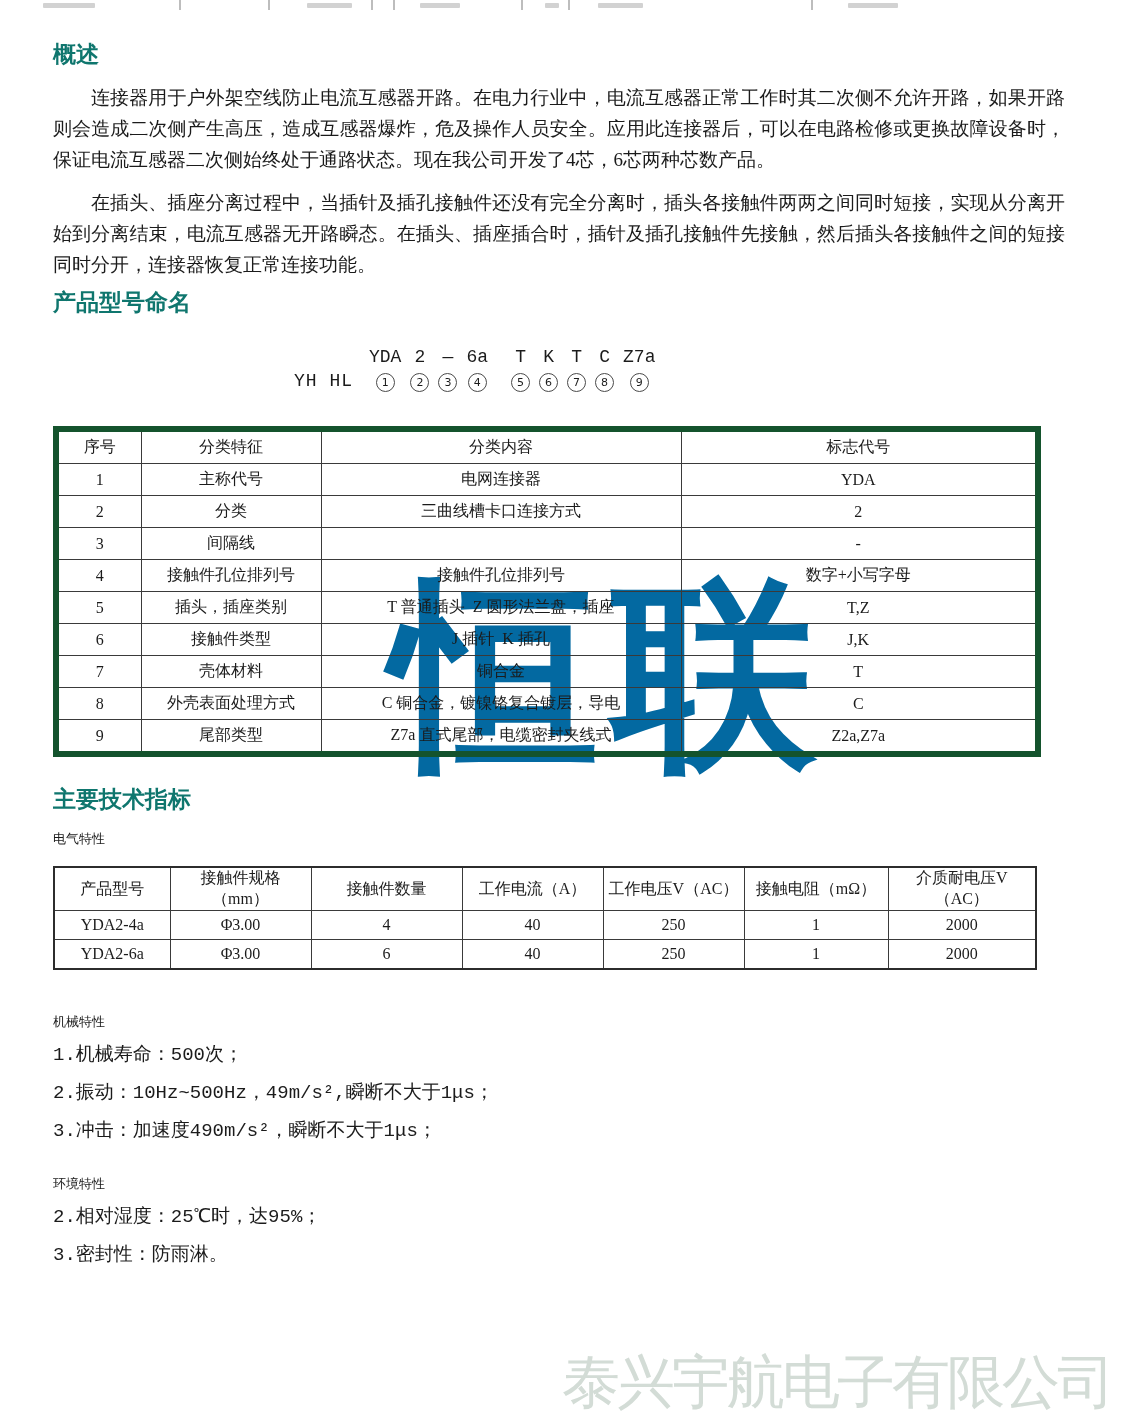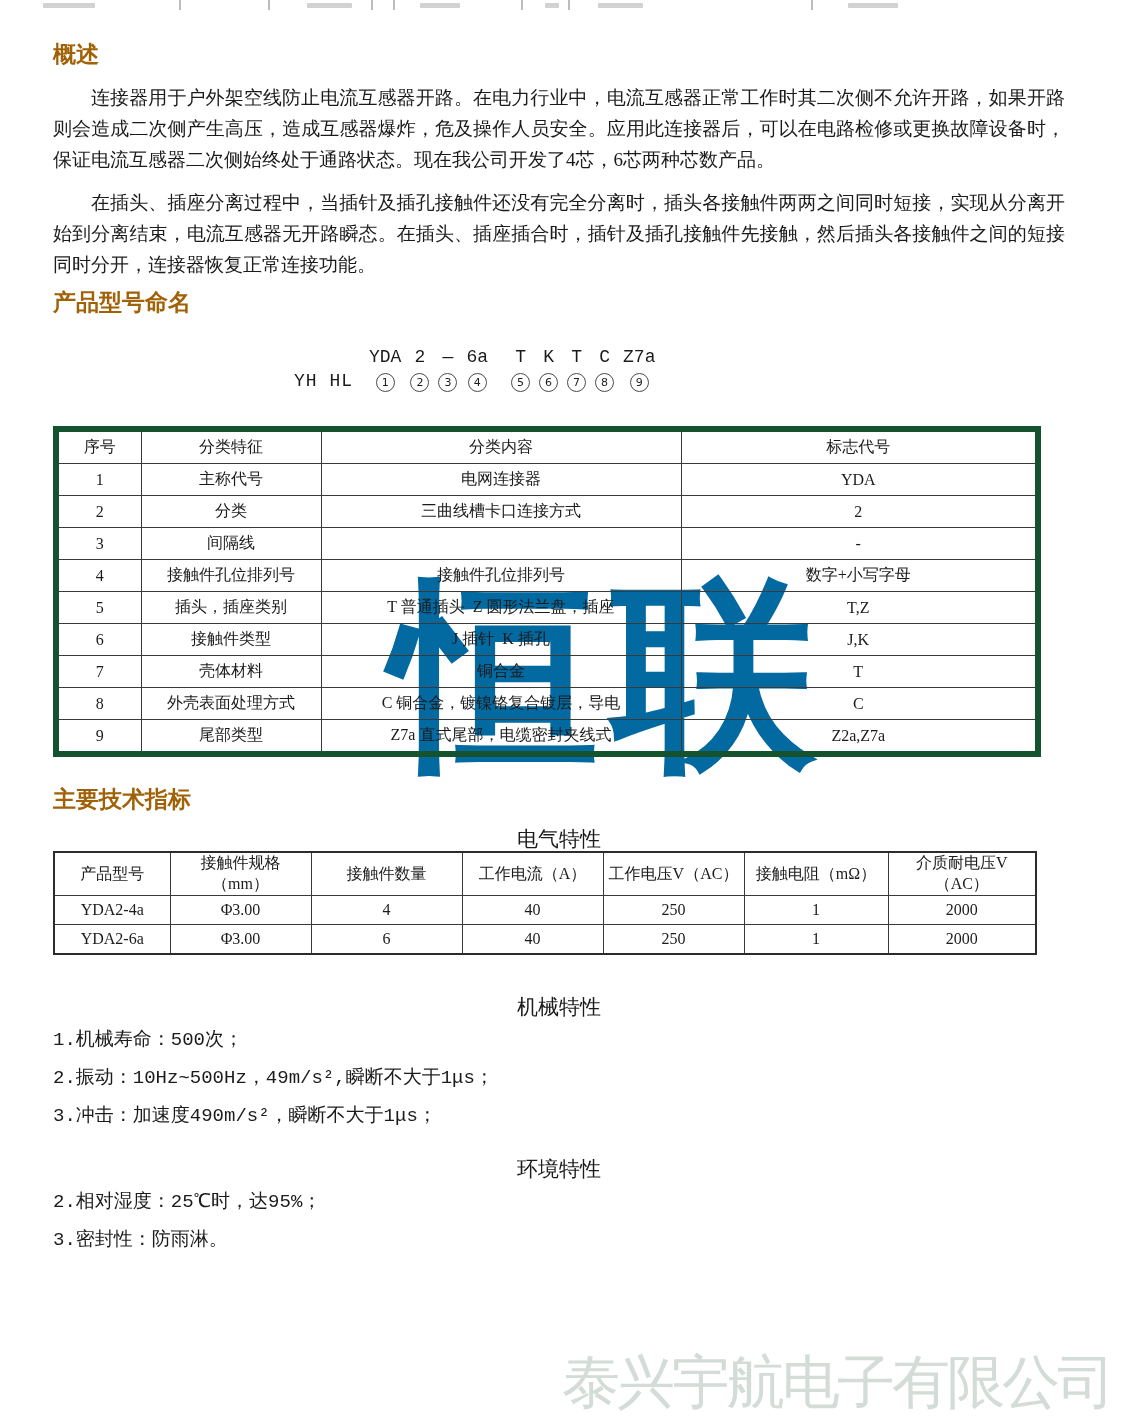--- a/index.html
+++ b/index.html
@@ -26,26 +26,26 @@
     position:absolute;left:562px;top:1350px;z-index:0;
     font-family:"Liberation Serif","DejaVu Serif",serif;
     font-size:58px;line-height:1.15;letter-spacing:-3px;white-space:nowrap;
     user-select:none;
   }
 
   
   .content{position:relative;z-index:2;padding:0 56px 0 53px;}
   .h-section{
     font-family:"Liberation Sans","DejaVu Sans",sans-serif;
-    font-weight:bold;font-size:23px;line-height:28px;color:#a16207;margin:0;
+    font-weight:bold;font-size:23px;line-height:28px;color:#0f766e;margin:0;
   }
   .para{
     font-size:19px;line-height:31px;text-align:justify;text-indent:2em;margin:0;
   }
-  .sub-label{font-size:21px;line-height:24px;margin:0;text-align:center;}
+  .sub-label{font-size:13px;line-height:24px;margin:0;}
 
   #h-overview{margin-top:40px;}
   #p-overview{margin-top:14px;}
   #h-function{margin-top:10px;}
   #p-function{margin-top:12px;}
   #h-naming{margin-top:8px;}
 
   
   .naming-row{
     display:flex;align-items:flex-end;margin-top:24px;margin-left:241px;
@@ -65,21 +65,21 @@
   table.tbl{
     border-collapse:collapse;table-layout:fixed;width:982px;
     font-size:16px;background:transparent;
   }
   table.tbl th,table.tbl td{
     border:1px solid #3a3a3a;text-align:center;vertical-align:middle;
     font-weight:normal;padding:0 4px;white-space:pre-wrap;overflow:hidden;
   }
   #t1{margin-top:34px;border:6px solid #14532d;}
   #t1 th,#t1 td{height:31px;}
-  #t2{border:2px solid #2c2c2c;}
+  #t2{margin-top:15px;border:2px solid #2c2c2c;}
   #t2 th{height:29px;}
   #t2 td{height:28px;}
 
   #h-specs{margin-top:28px;}
   #lbl-electrical{margin-top:14px;}
   #lbl-mechanical{margin-top:40px;}
   #lbl-environment{margin-top:22px;}
   .spec-list{margin-top:2px;}
   .list-line{font-size:19px;line-height:38px;font-family:Liberation Mono, monospace;}
 </style>

